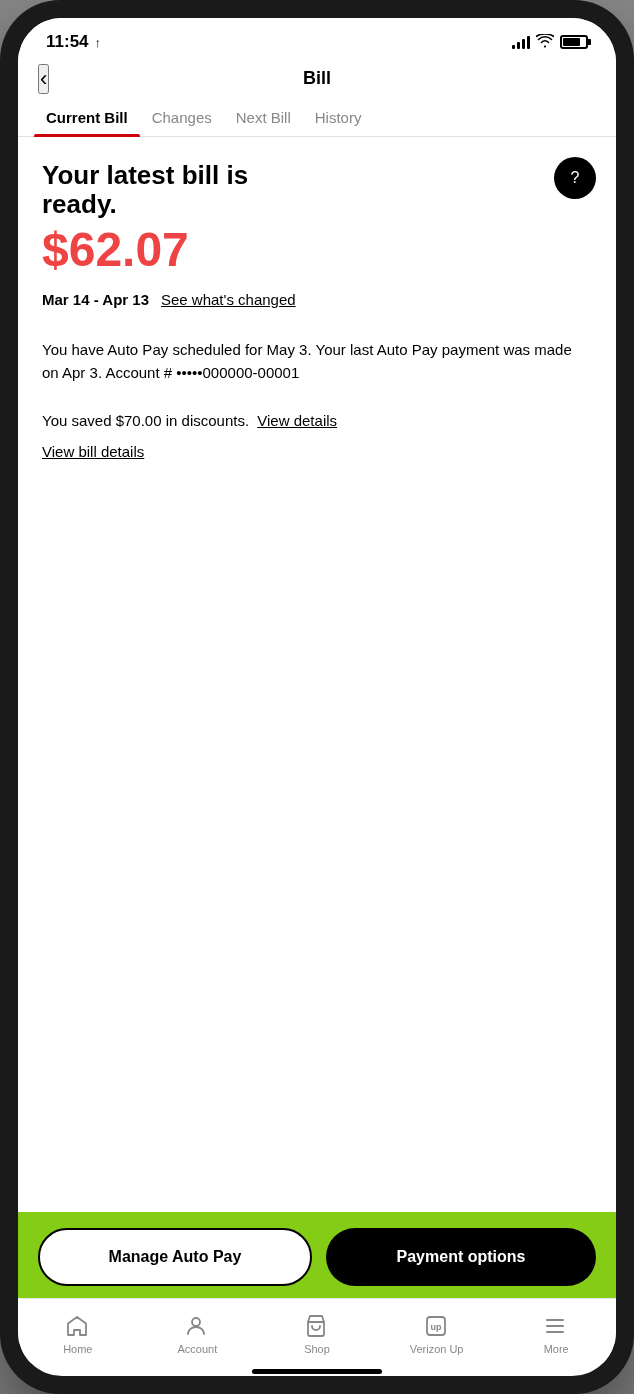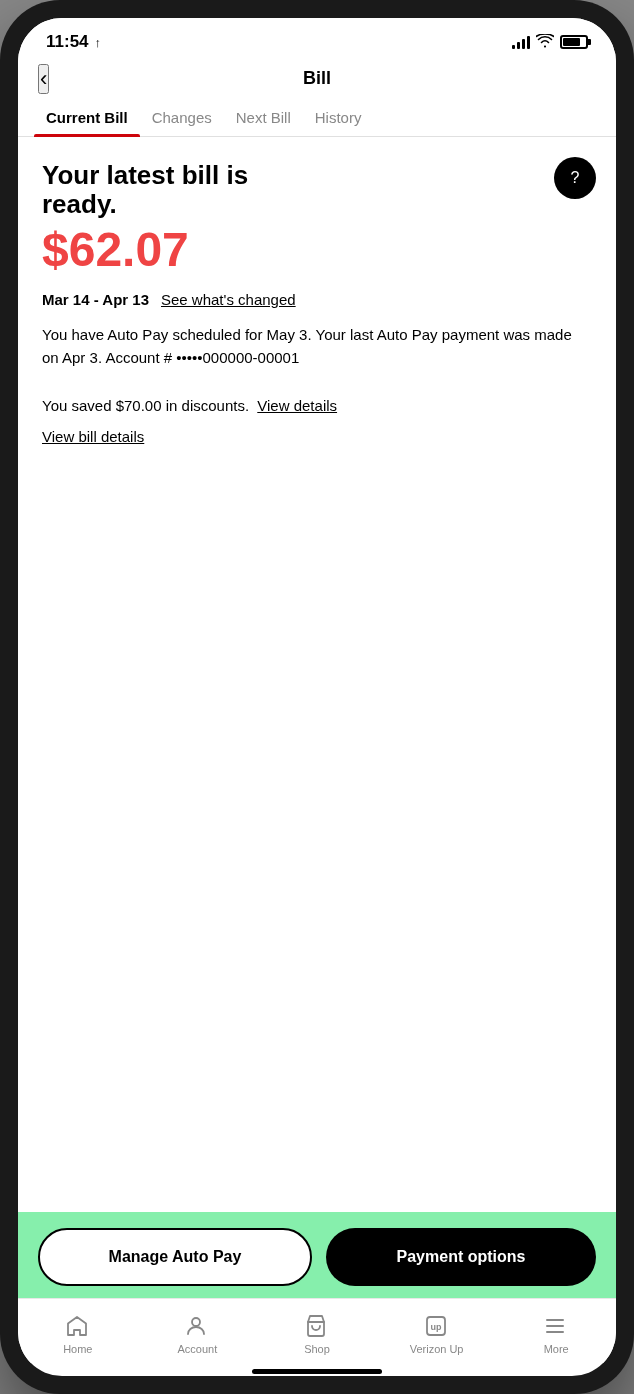--- a/index.html
+++ b/index.html
@@ -210,21 +210,21 @@
       font-size: 48px;
       font-weight: 900;
       color: #ef4444;
       margin-bottom: 14px;
     }
 
     .bill-date-row {
       display: flex;
       align-items: flex-end;
       gap: 12px;
-      margin-bottom: 16px;
+      margin-bottom: 31px;
     }
 
     .bill-date {
       font-size: 15px;
       font-weight: 700;
       color: #000;
     }
 
     .see-changes-link {
       font-size: 15px;
@@ -263,21 +263,21 @@
       text-decoration: underline;
       cursor: pointer;
       margin-bottom: 16px;
     }
 
     
     .bottom-buttons {
       padding: 16px 20px 12px 20px;
       display: flex;
       gap: 14px;
-      background: #86efac;
+      background: #84cc16;
       flex-shrink: 0;
     }
 
     .btn-outline {
       flex: 1;
       padding: 18px 10px;
       border: 2px solid #000;
       border-radius: 50px;
       background: #fff;
       font-size: 16px;

